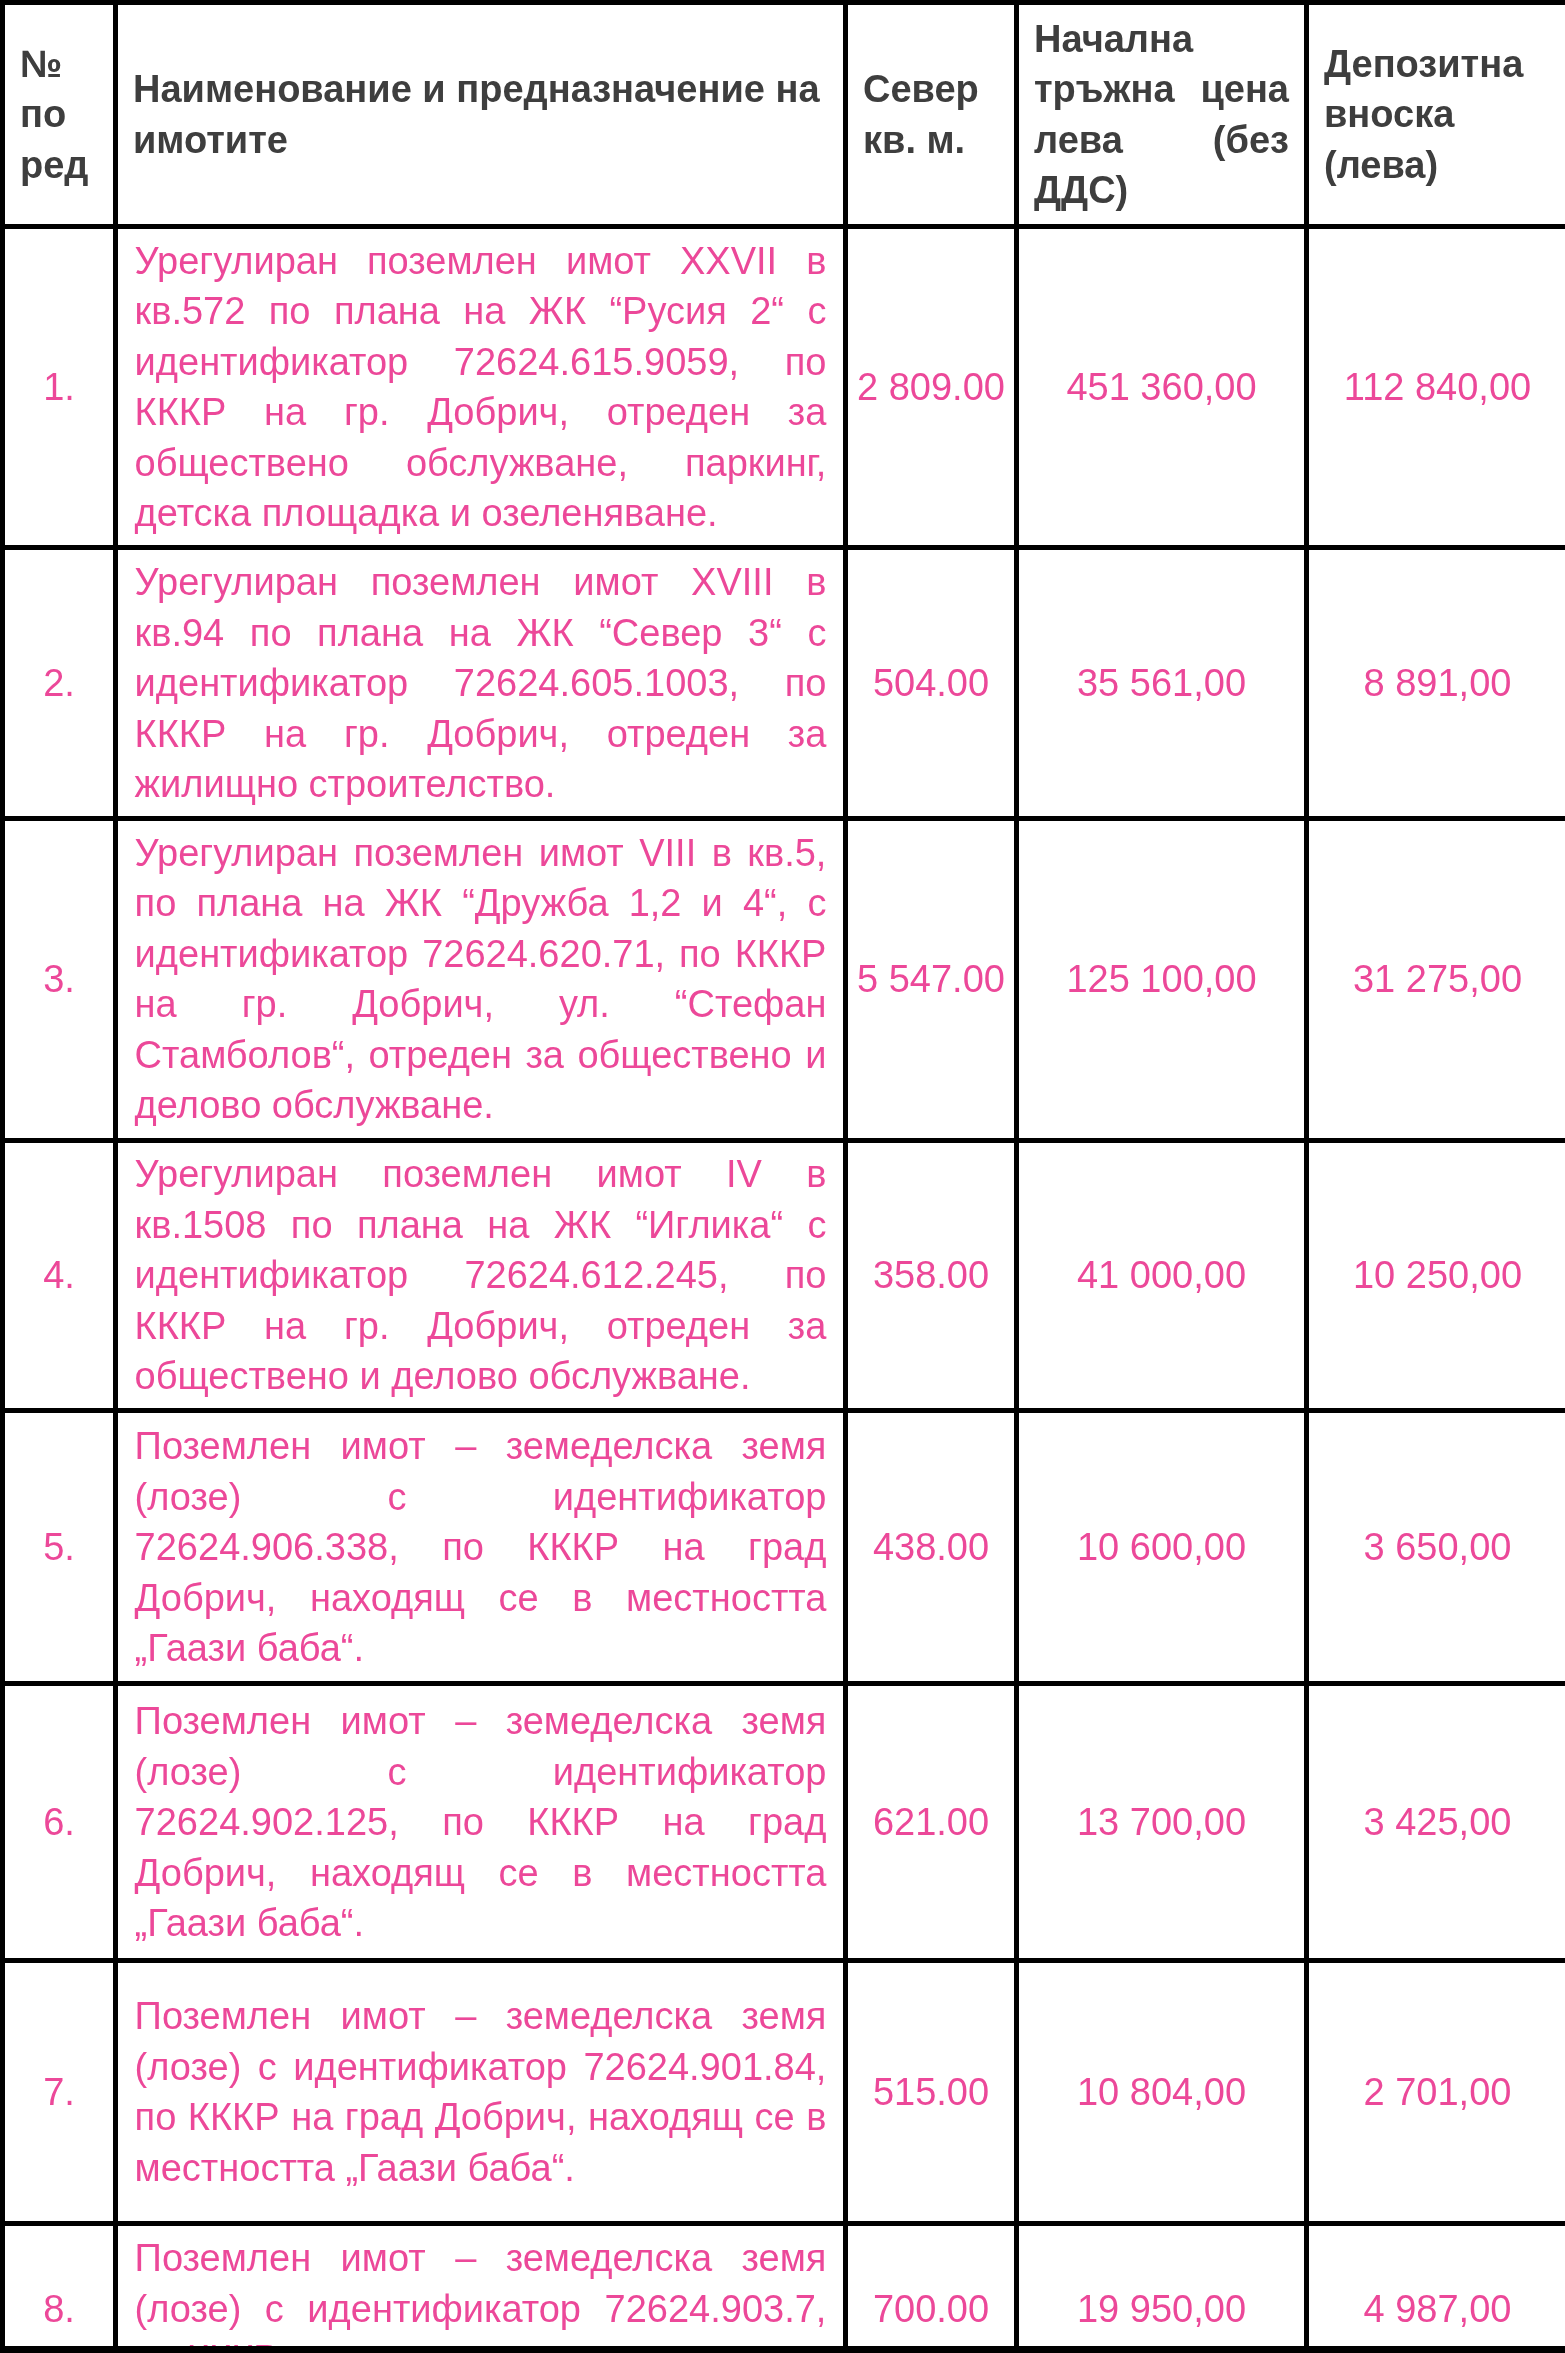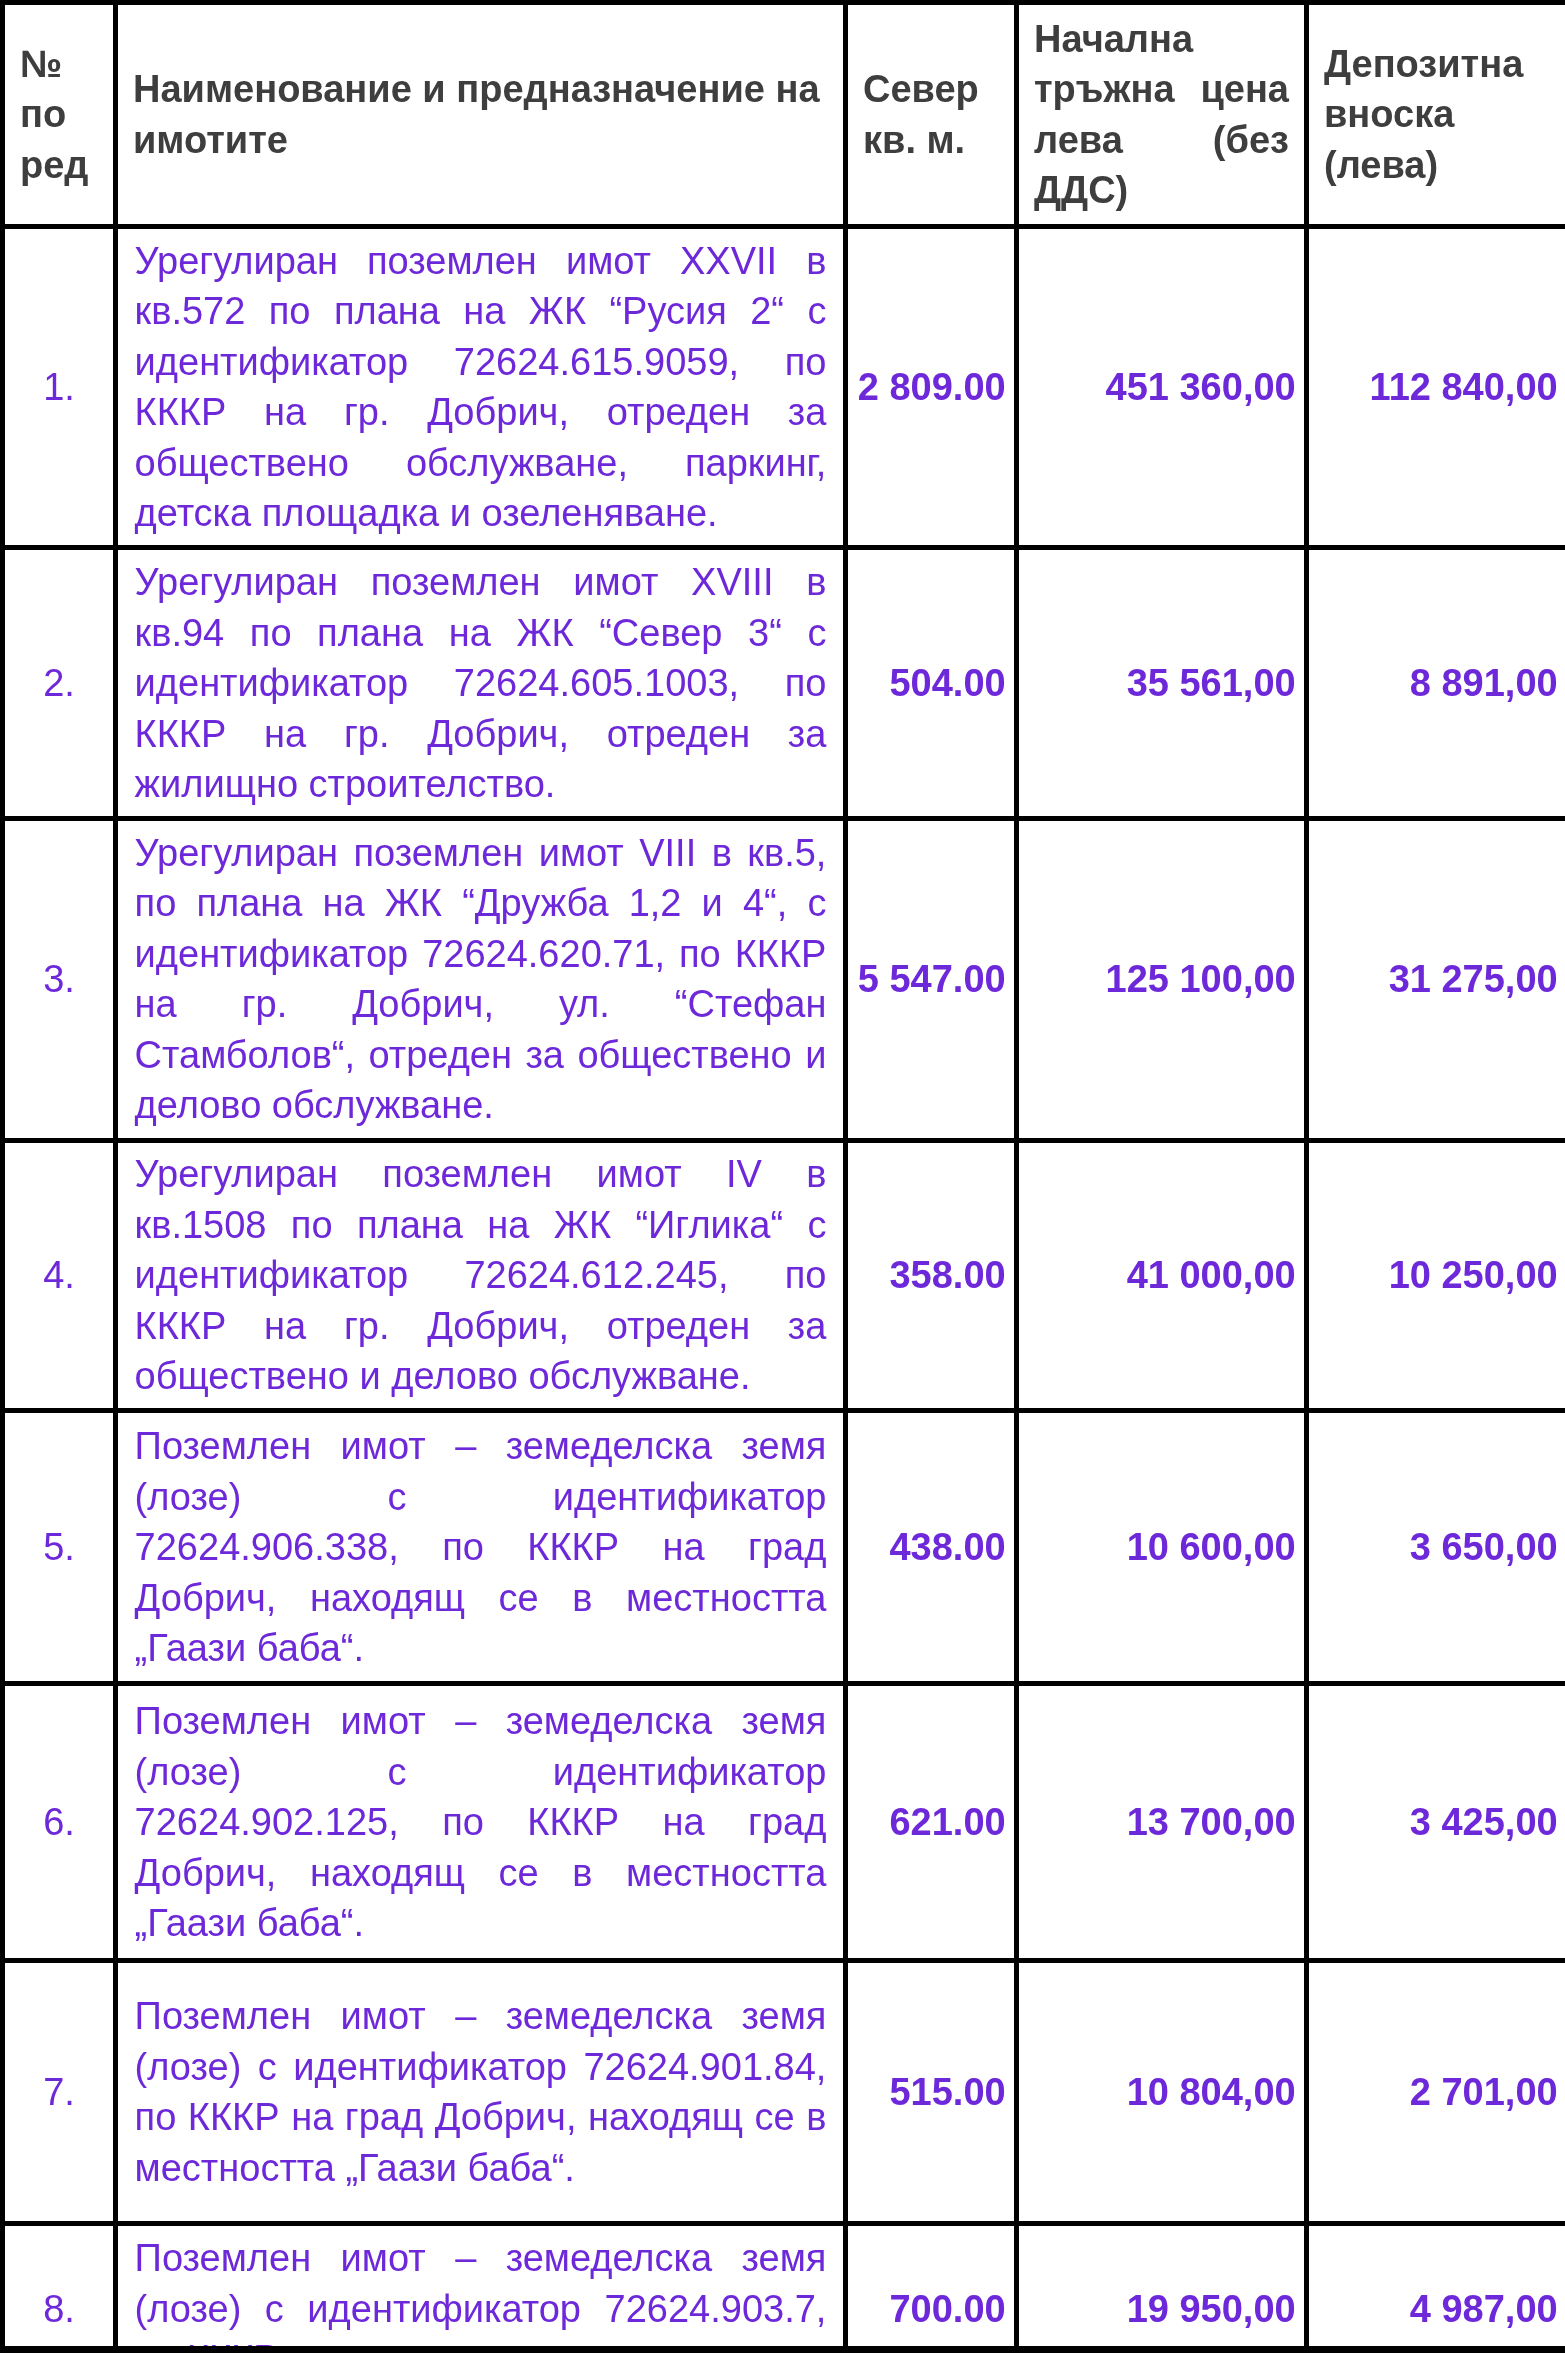--- a/index.html
+++ b/index.html
@@ -29,25 +29,25 @@
     font-weight: bold;
     line-height: 1.32;
     text-align: left;
     padding: 0 15px;
     color: #3e3e3e;
   }
   th.justify { text-align: justify; }
   td {
     font-size: 38px;
     line-height: 1.33;
-    color: #6d28d9;
+    color: #ec4899;
   }
   td.num  { text-align: center; padding: 0 5px; }
   td.desc { text-align: justify; padding: 6.6px 16.6px; }
-  td.val  { text-align: right; padding: 0 8.3px; font-weight: bold; }
+  td.val  { text-align: center; padding: 0 8.3px; }
   tbody tr:nth-child(1) { height: 316px; }
   tbody tr:nth-child(2) { height: 258px; }
   tbody tr:nth-child(3) { height: 314px; }
   tbody tr:nth-child(4) { height: 266px; }
   tbody tr:nth-child(5) { height: 273px; }
   tbody tr:nth-child(6) { height: 277px; }
   tbody tr:nth-child(7) { height: 263px; }
   tbody tr:nth-child(8) { height: 163px; }
   .bottom-edge {
     position: fixed;

